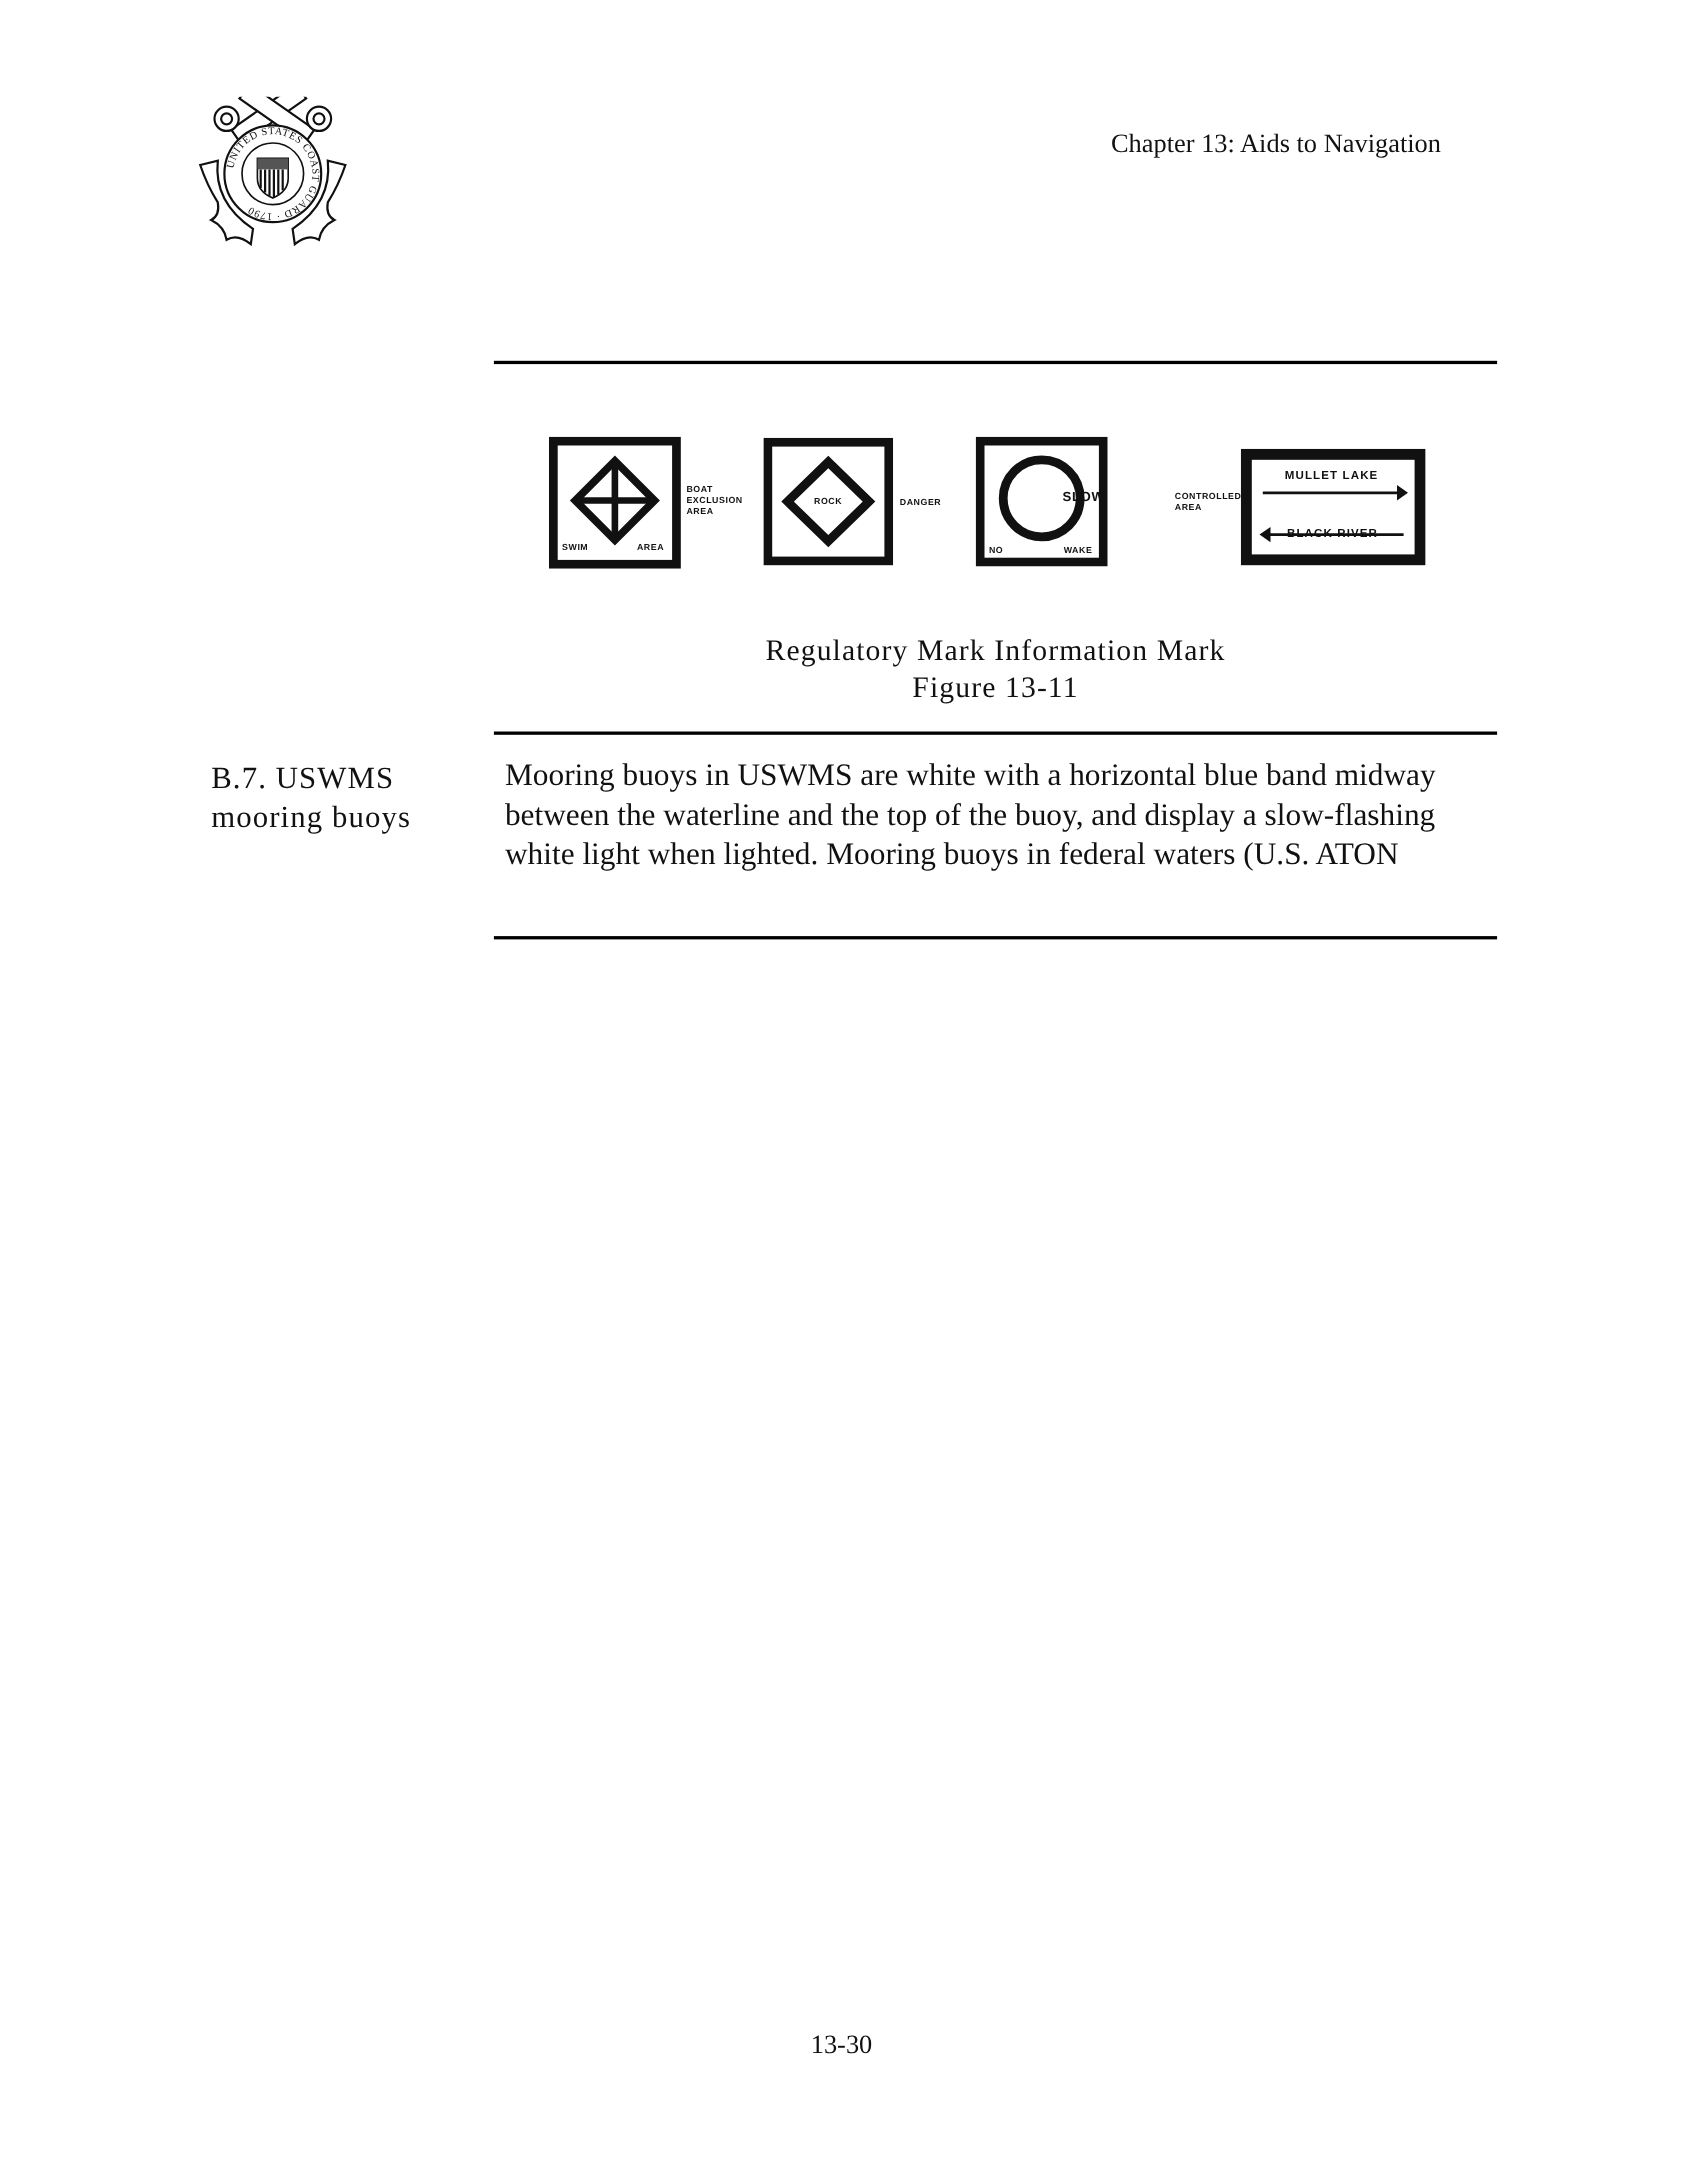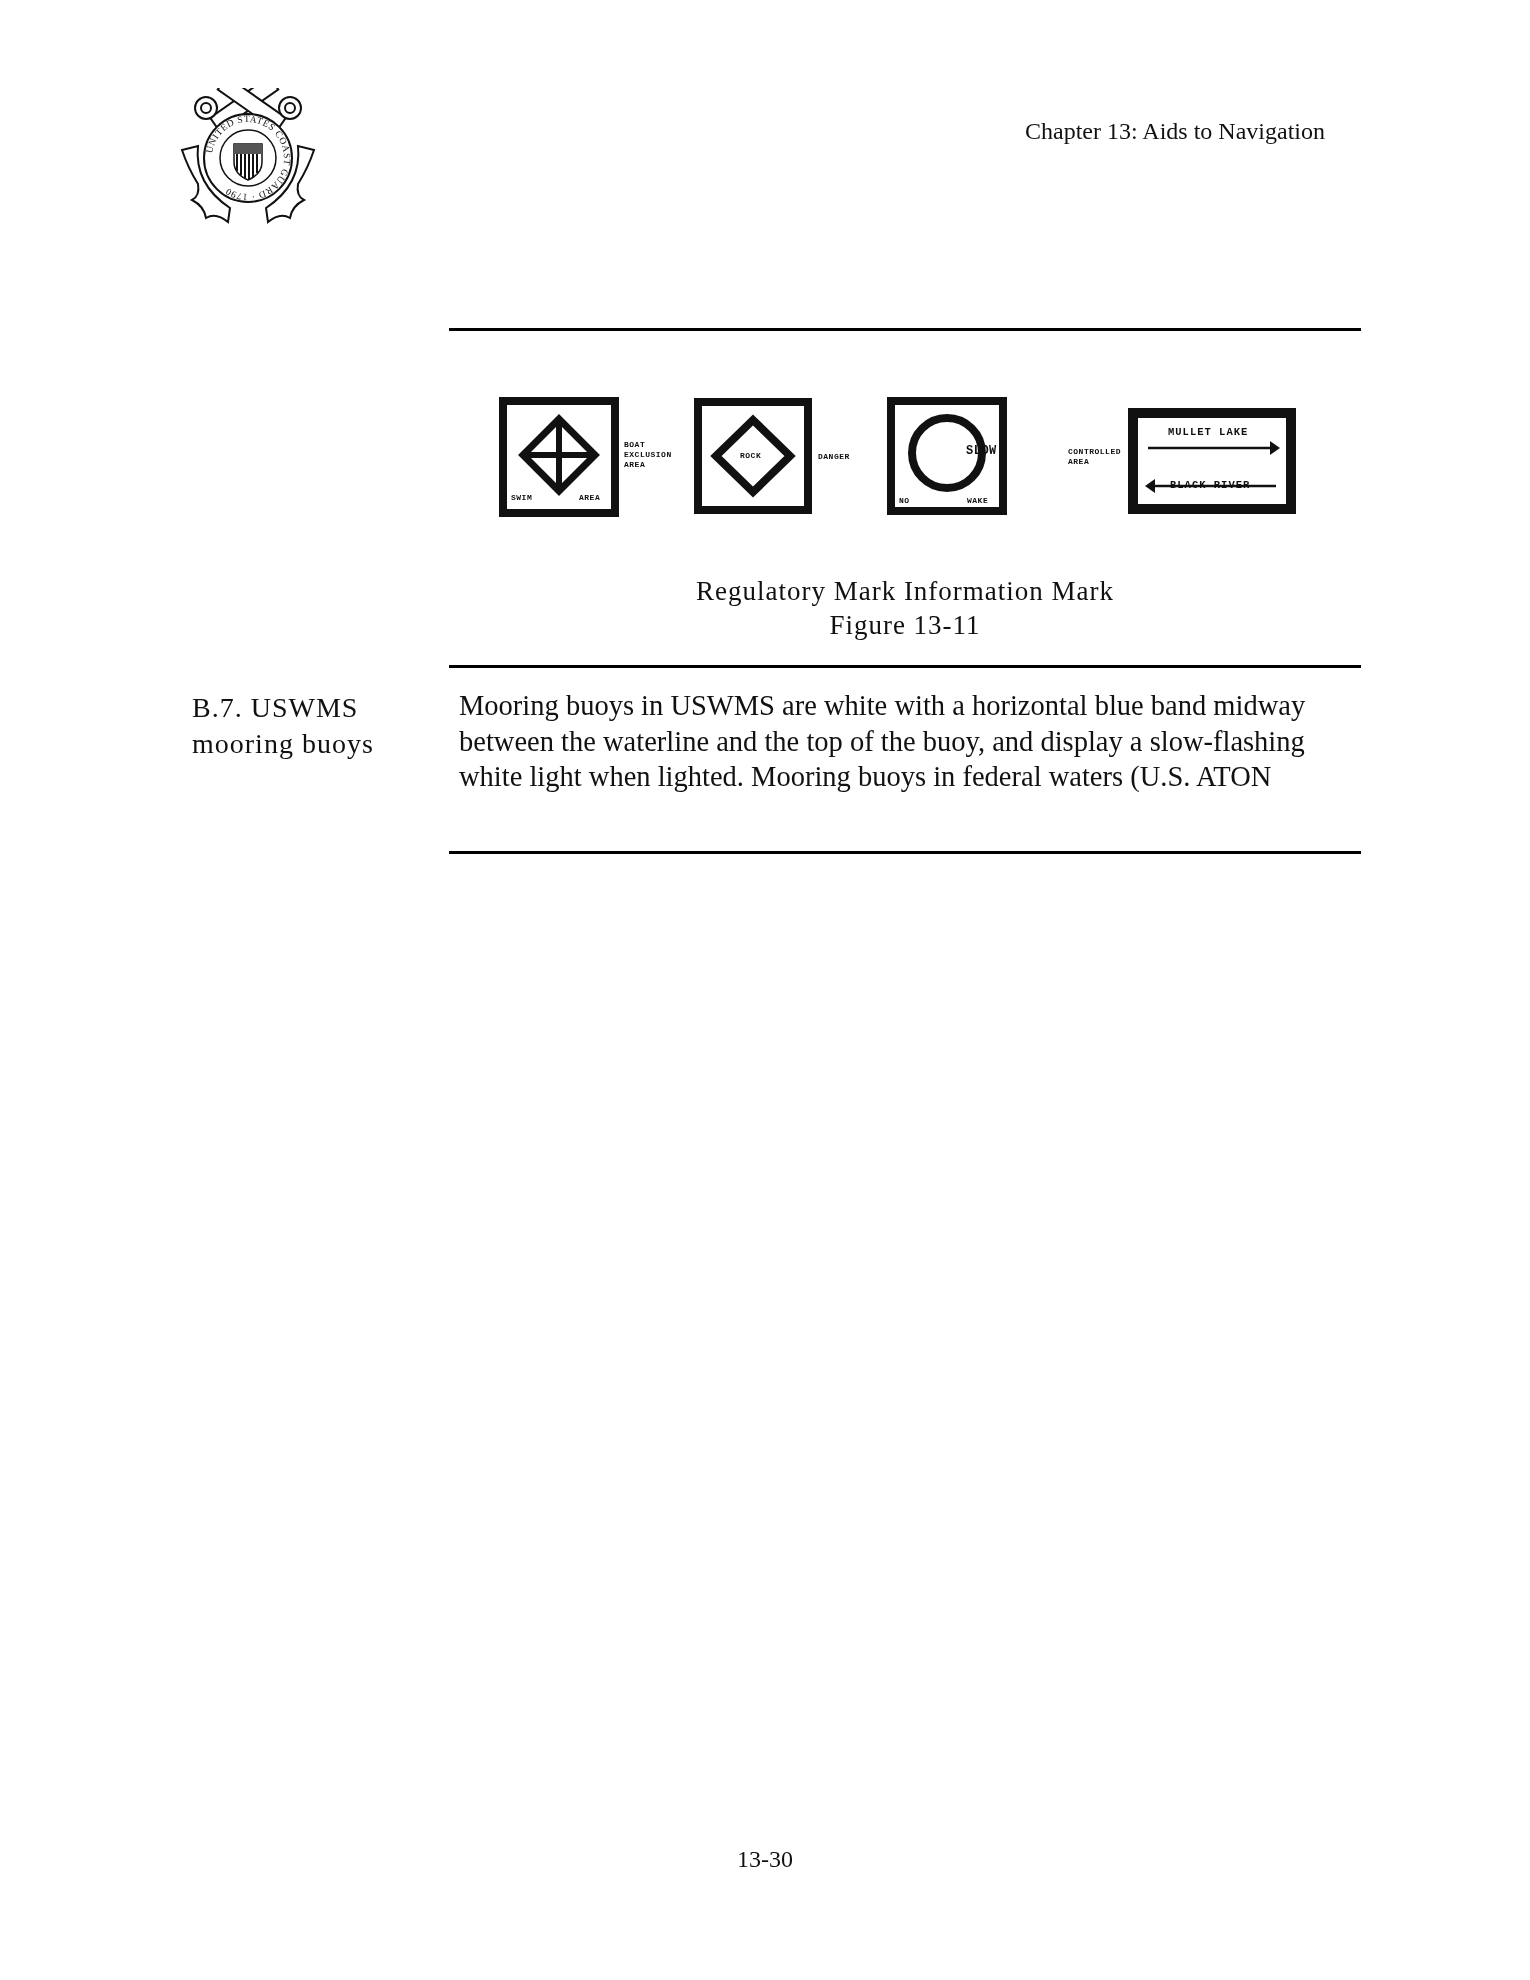--- a/index.html
+++ b/index.html
@@ -1,24 +1,24 @@
 <!DOCTYPE html>
 <html><head>
 <meta charset="utf-8">
 <style>
   html, body { margin:0; padding:0; background:#ffffff; }
   body { width:1530px; height:1980px; position:relative; overflow:hidden;
          font-family:"Liberation Serif", "DejaVu Serif", serif; color:#111; }
   .abs { position:absolute; }
   .rule { position:absolute; left:449px; width:912px; height:3px; background:#000; }
-  .header { left:1010px; top:118px; width:330px; text-align:center; font-size:24px; }
+  .header { left:1010px; top:118px; width:330px; text-align:left; font-size:24px; }
   .logo { left:176px; top:88px; width:144px; height:136px; }
   .sign { position:absolute; }
   .sign svg { display:block; }
-  .side-label { position:absolute; font-family:Liberation Mono, monospace;
+  .side-label { position:absolute; font-family:Liberation Sans, sans-serif;
                 font-weight:bold; font-size:8px; line-height:10px; letter-spacing:0.5px; color:#111; }
   .caption { left:449px; width:912px; text-align:center; font-size:27px; letter-spacing:1px; line-height:34px; }
   .section-label { left:192px; top:690px; font-size:28px; line-height:36px; letter-spacing:1px; }
   .body-text { left:459px; top:688px; width:900px; font-size:28.5px; line-height:35.5px; }
   .page-num { left:640px; width:250px; text-align:center; top:1846px; font-size:24px; }
 </style>
 </head>
 <body>
 
 <div class="abs logo">

